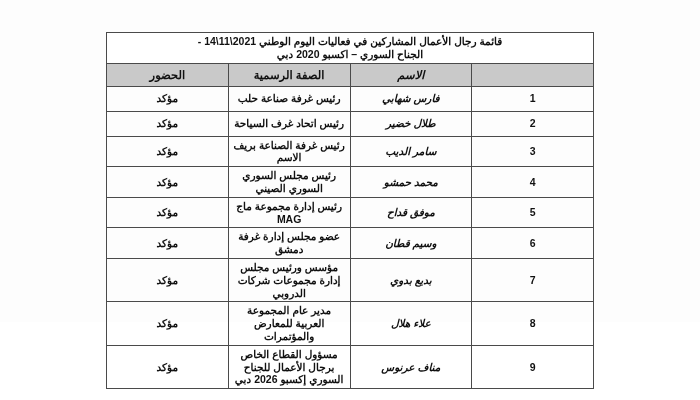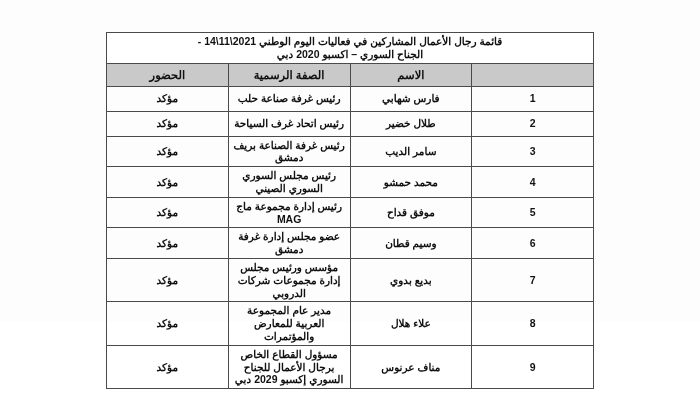--- a/index.html
+++ b/index.html
@@ -60,20 +60,21 @@
   }
   td.col-num {
     width: 40px;
     font-weight: bold;
     font-size: 11px;
   }
   td.col-name {
     width: 126px;
     font-weight: bold;
     font-size: 11.5px;
+    font-style: italic;
   }
   td.col-role {
     width: 190px;
     font-weight: bold;
     font-size: 10.5px;
     margin-left: 24px;
   }
   td.col-att {
     width: 128px;
     font-weight: bold;
@@ -112,21 +113,21 @@
         </tr>
         <tr class="data-row">
           <td class="col-num">2</td>
           <td class="col-name">طلال خضير</td>
           <td class="col-role">رئيس اتحاد غرف السياحة</td>
           <td class="col-att">مؤكد</td>
         </tr>
         <tr class="data-row">
           <td class="col-num">3</td>
           <td class="col-name">سامر الديب</td>
-          <td class="col-role">رئيس غرفة الصناعة بريف دمشق</td>
+          <td class="col-role">رئيس غرفة الصناعة بريف الاسم</td>
           <td class="col-att">مؤكد</td>
         </tr>
         <tr class="data-row">
           <td class="col-num">4</td>
           <td class="col-name">محمد حمشو</td>
           <td class="col-role">رئيس مجلس السوري السوري الصيني</td>
           <td class="col-att">مؤكد</td>
         </tr>
         <tr class="data-row">
           <td class="col-num">5</td>
@@ -148,19 +149,19 @@
         </tr>
         <tr class="data-row">
           <td class="col-num">8</td>
           <td class="col-name">علاء هلال</td>
           <td class="col-role">مدير عام المجموعة العربية للمعارض والمؤتمرات</td>
           <td class="col-att">مؤكد</td>
         </tr>
         <tr class="data-row">
           <td class="col-num">9</td>
           <td class="col-name">مناف عرنوس</td>
-          <td class="col-role">مسؤول القطاع الخاص برجال الأعمال للجناح السوري إكسبو 2029 دبي</td>
+          <td class="col-role">مسؤول القطاع الخاص برجال الأعمال للجناح السوري إكسبو 2026 دبي</td>
           <td class="col-att">مؤكد</td>
         </tr>
       </tbody>
     </table>
   </div>
 </div>
 
 </body></html>

